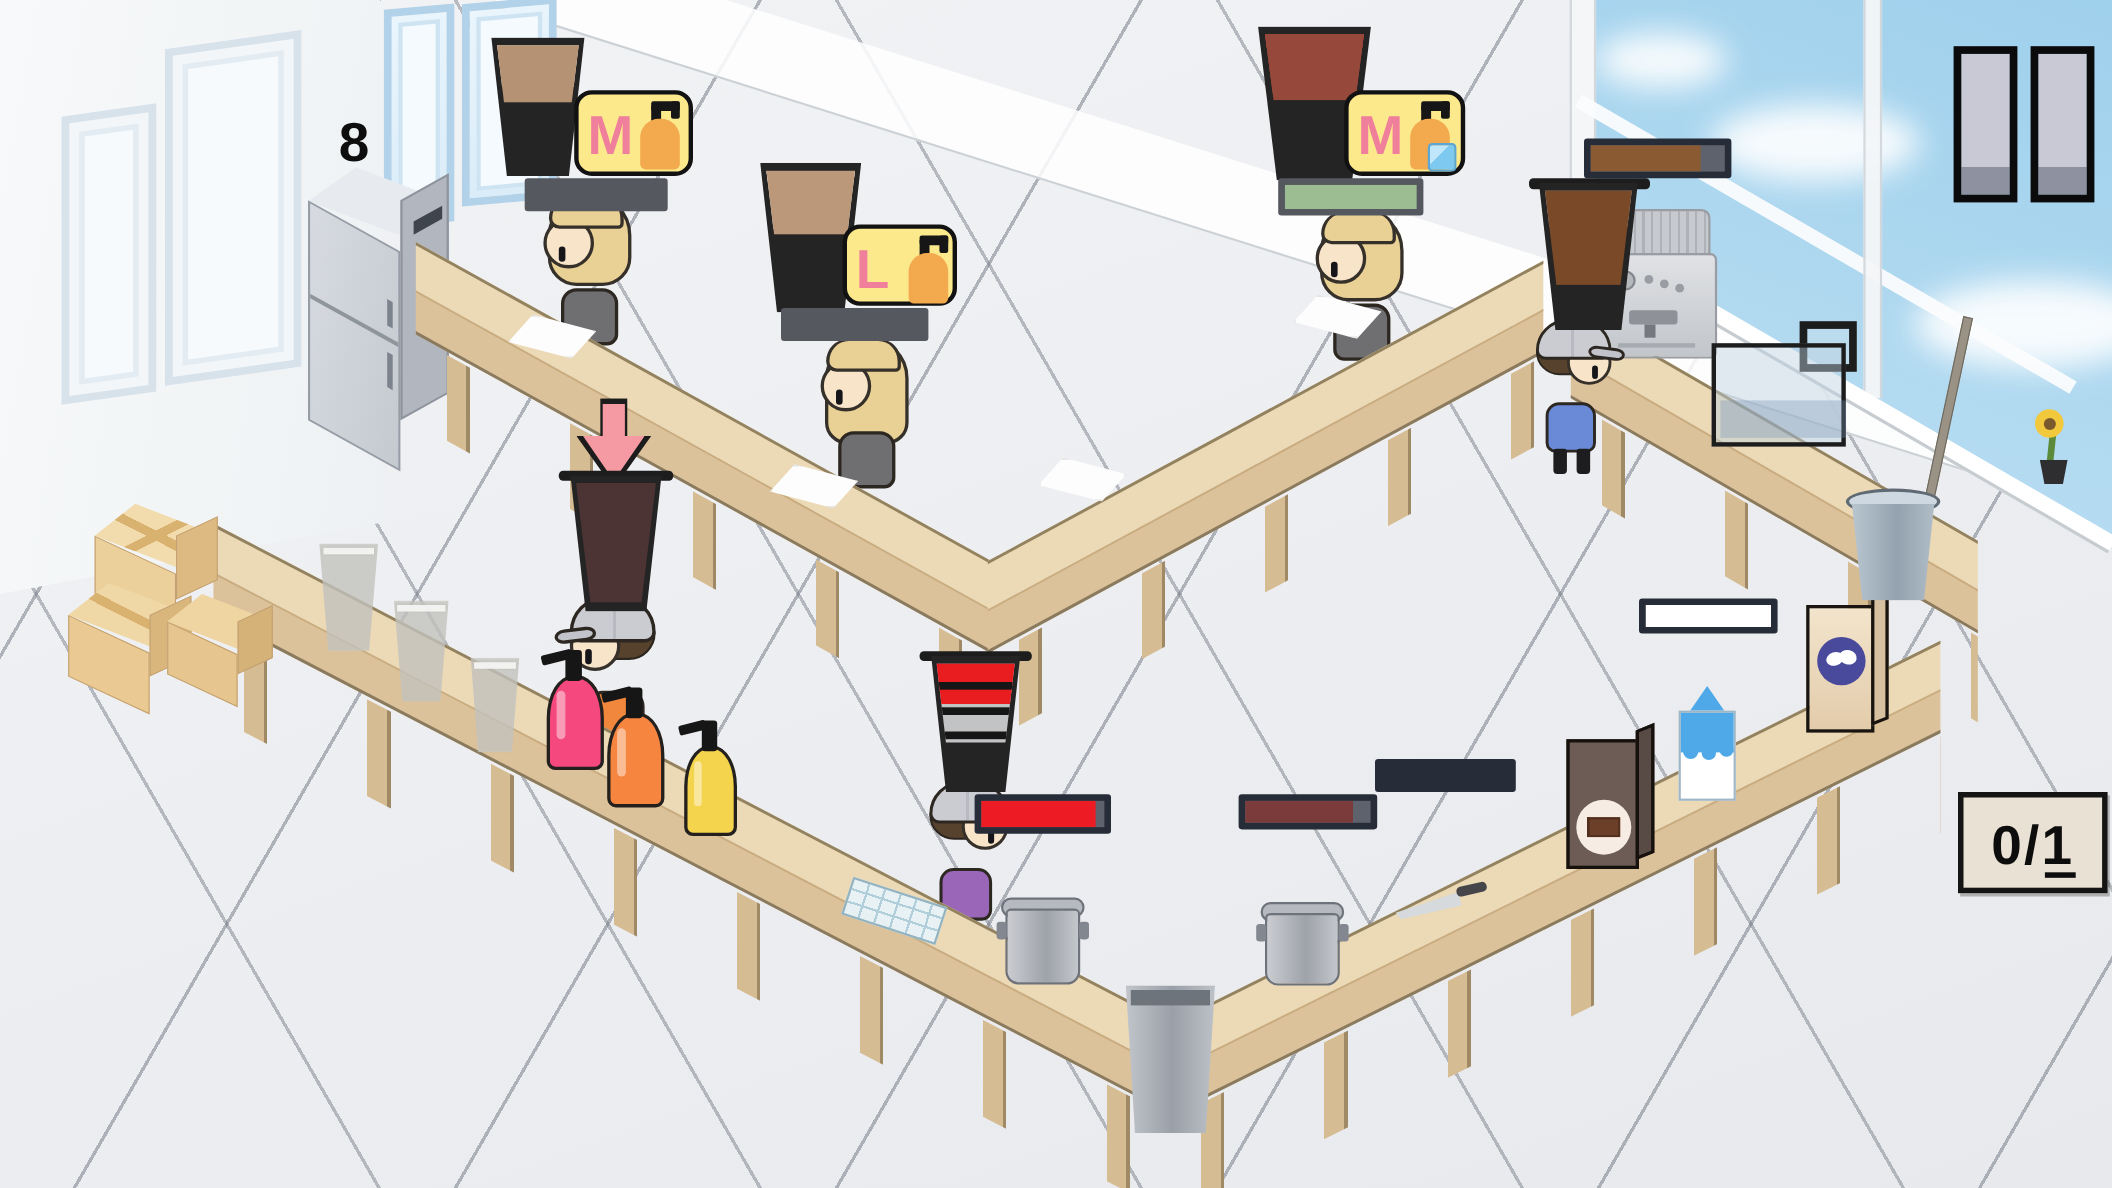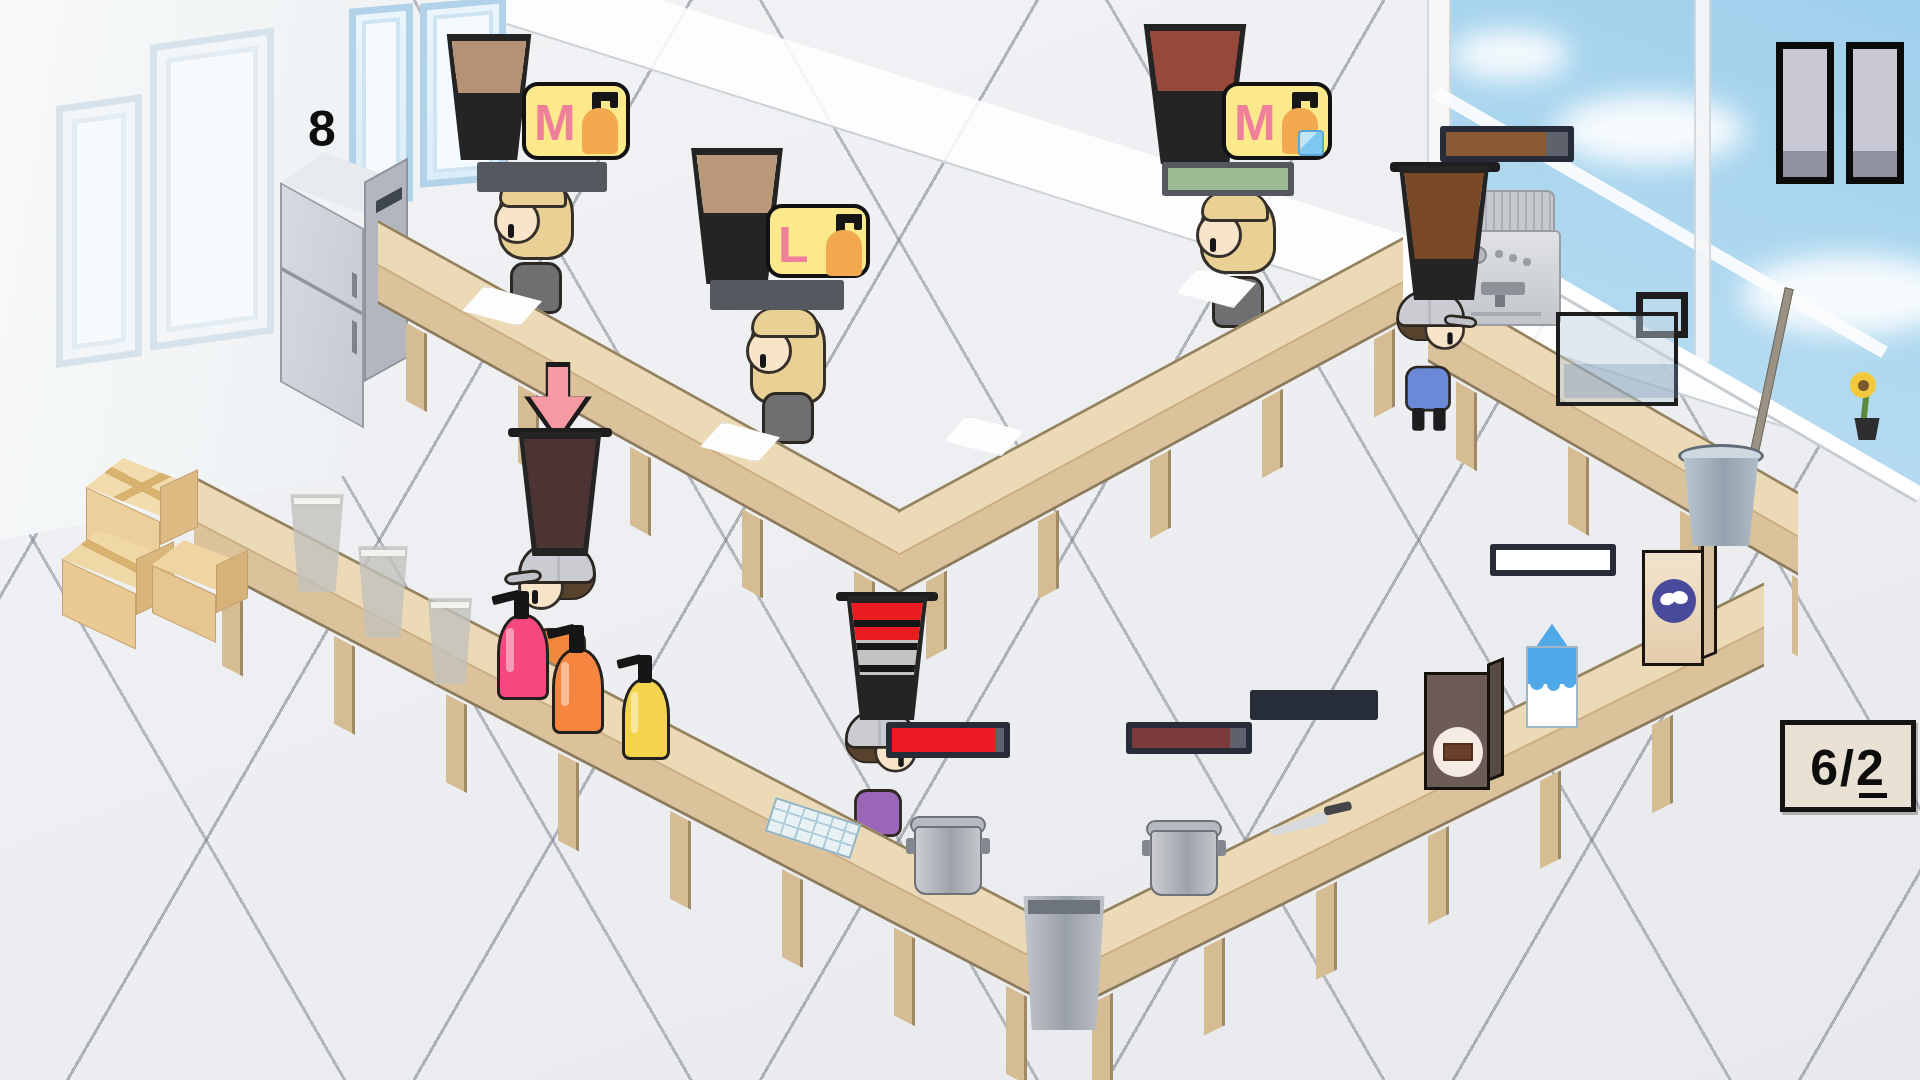--- a/index.html
+++ b/index.html
@@ -497,17 +497,17 @@
     <div class="track">
       <div class="fillv" style="width: 100%; background: rgb(255, 255, 255);"></div>
     </div>
   </div>
 
   <div style="left:1776px;top:42px;width:130px;height:146px;">
     <div class="pausebar" style="left:0;top:0;"></div>
     <div class="pausebar" style="left:70px;top:0;"></div>
   </div>
   <div class="score" style="left:1780px;top:720px;width:136px;height:92px;">
-    <div class="txt">6/2</div>
+    <div class="txt">0/1</div>
     <div class="under"></div>
   </div>
 
 </div>
 
 </body></html>

